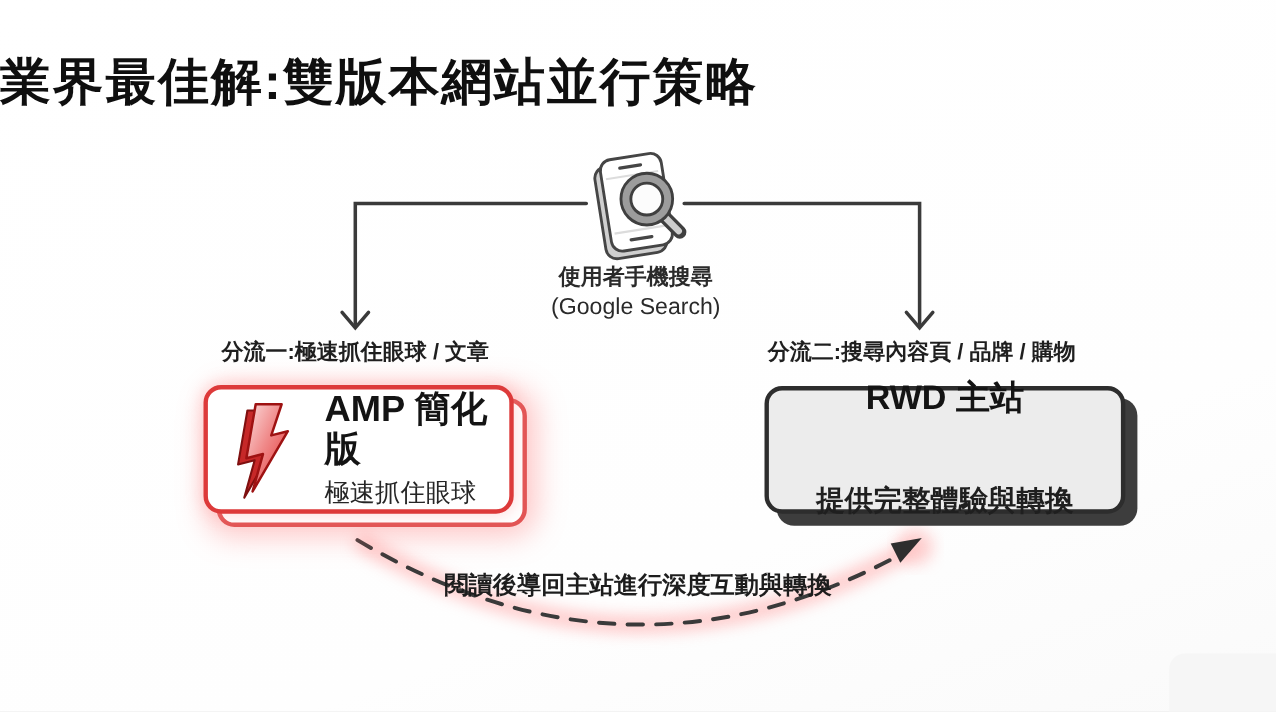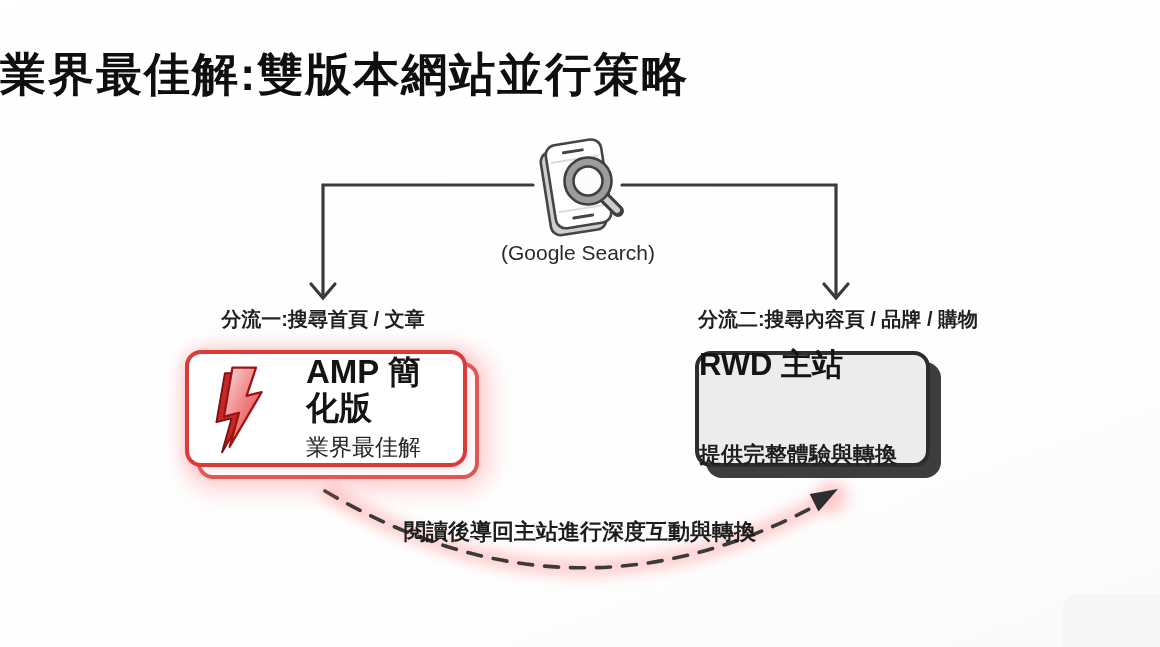--- a/index.html
+++ b/index.html
@@ -40,33 +40,32 @@
     left:197px;top:362px;width:282px;height:117px;
     background:#ffffff;border:4px solid #e25555;border-radius:16px;
     box-shadow:0 0 26px 9px rgba(255,120,120,0.40);
   }
   .amp-card{
     left:185px;top:350px;width:282px;height:117px;
     background:#ffffff;border:4px solid #dd3a3a;
     display:flex;align-items:center;
     padding:0 14px 0 18px;
     box-shadow:0 0 14px 2px rgba(255,140,140,0.28);
-    gap:11px;
   }
   .amp-text{flex:1;display:flex;flex-direction:column;align-items:flex-start;padding-left:22px;}
   .amp-title{font-size:33px;font-weight:800;color:#141414;line-height:1.1;}
   .amp-sub{font-size:23px;font-weight:500;color:#262626;margin-top:6px;}
   .rwd-card{
-    left:695px;top:351px;width:235px;height:116px;
+    left:695px;top:351px;width:328px;height:116px;
     background:#ececec;border:4px solid #2d2d2d;
     box-shadow:11px 11px 0 0 #3d3d3d;
-    display:flex;flex-direction:column;justify-content:center;gap:39px;
+    display:flex;flex-direction:column;align-items:center;justify-content:center;gap:39px;
   }
   .rwd-title{font-size:31px;font-weight:800;color:#141414;line-height:1.1;}
-  .rwd-sub{font-size:22px;font-weight:600;color:#1f1f1f;margin-top:19px;}
+  .rwd-sub{font-size:26px;font-weight:600;color:#1f1f1f;margin-top:19px;}
   .flow-note{
     top:517px;left:0;width:1160px;
     text-align:center;
     font-size:22px;font-weight:700;color:#1d1d1d;
   }
   .watermark{
     left:1063px;top:594px;width:120px;height:70px;
     background:#f6f6f6;border-radius:14px;
   }
 </style>
@@ -111,42 +110,43 @@
     <g>
       <line x1="80" y1="60" x2="94" y2="74" stroke="#3f3f3f" stroke-width="12" stroke-linecap="round"></line>
       <line x1="80" y1="60" x2="93" y2="73" stroke="#cdcdcd" stroke-width="6" stroke-linecap="round"></line>
       <circle cx="64" cy="44" r="19" fill="rgba(252,252,252,0.92)" stroke="#9c9c9c" stroke-width="8"></circle>
       <circle cx="64" cy="44" r="23.5" fill="none" stroke="#3f3f3f" stroke-width="2.6"></circle>
       <circle cx="64" cy="44" r="14.5" fill="none" stroke="#3f3f3f" stroke-width="2.6"></circle>
     </g>
   </svg>
 
   <div class="abs source-caption">
+    <div class="zh">使用者手機搜尋</div>
     <div class="en">(Google Search)</div>
   </div>
 
-  <div class="abs branch-label left">分流一:搜尋首頁 / 文章</div>
+  <div class="abs branch-label left">分流一:極速抓住眼球 / 文章</div>
   <div class="abs branch-label right">分流二:搜尋內容頁 / 品牌 / 購物</div>
 
   <div class="abs card amp-back"></div>
   <div class="abs card amp-card">
     <svg width="66" height="92" viewBox="0 0 70 96" aria-hidden="true">
       <defs>
         <linearGradient id="boltGrad" x1="0" y1="0" x2="1" y2="1">
           <stop offset="0" stop-color="#fbdede"></stop>
           <stop offset="0.45" stop-color="#f08a8a"></stop>
           <stop offset="1" stop-color="#e03030"></stop>
         </linearGradient>
       </defs>
       <path d="M27 4 L52 4 L42 34 L58 30 L24 88 L34 52 L18 56 Z" transform="translate(-8,6)" fill="#c62828" stroke="#7f1010" stroke-width="2" stroke-linejoin="round"></path>
       <path d="M27 4 L52 4 L42 34 L58 30 L24 88 L34 52 L18 56 Z" fill="url(#boltGrad)" stroke="#9e1212" stroke-width="2.4" stroke-linejoin="round"></path>
     </svg>
     <div class="amp-text">
       <div class="amp-title">AMP 簡化版</div>
-      <div class="amp-sub">業界最佳解</div>
+      <div class="amp-sub">極速抓住眼球</div>
     </div>
   </div>
 
   <div class="abs card rwd-card">
     <div class="rwd-title">RWD 主站</div>
     <div class="rwd-sub">提供完整體驗與轉換</div>
   </div>
 
   <div class="abs flow-note">閱讀後導回主站進行深度互動與轉換</div>
 

